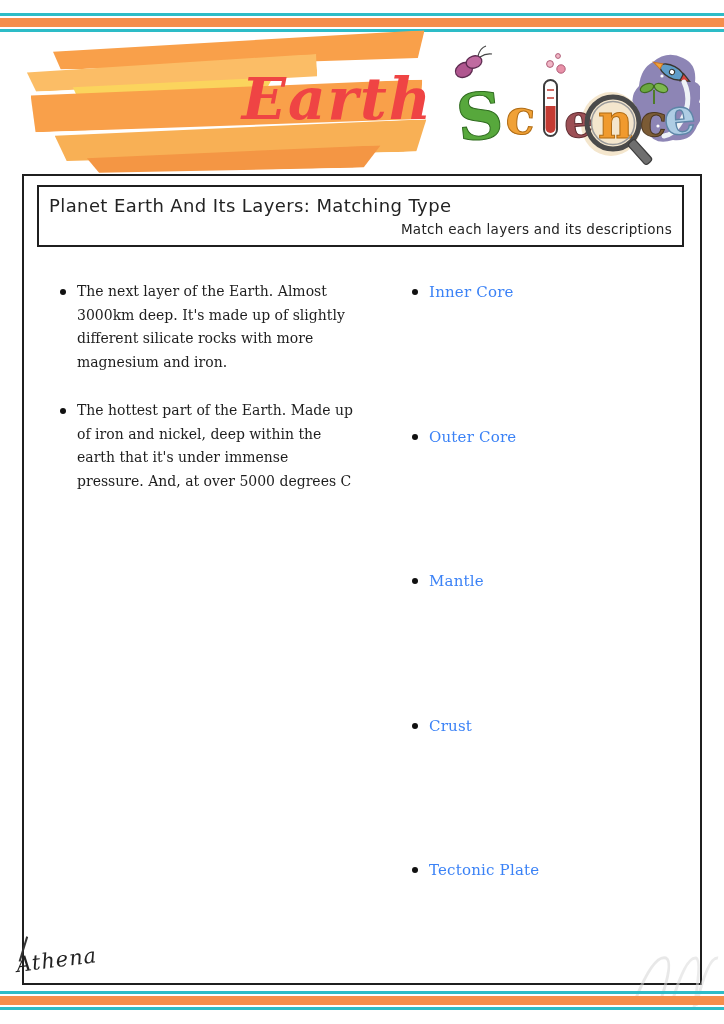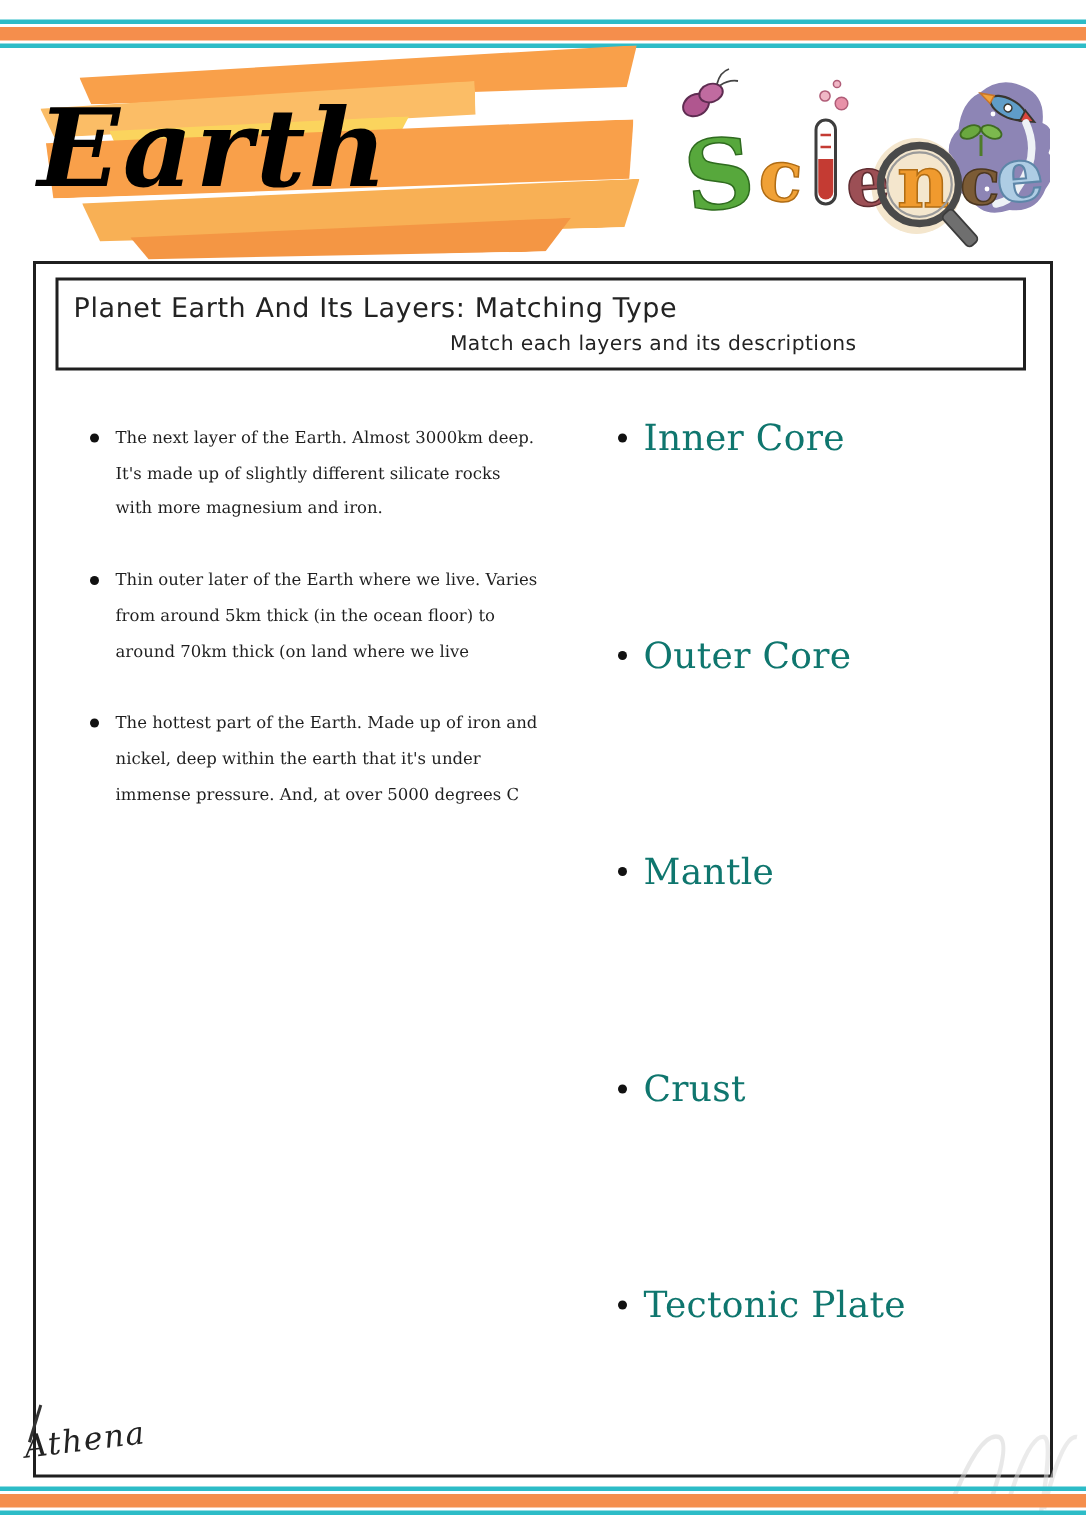--- a/index.html
+++ b/index.html
@@ -35,24 +35,24 @@
   .st3 { left: 48px; top: 48px; width: 200px; height: 14px; background: #fbd45d;
          clip-path: polygon(0 20%, 100% 0, 96% 100%, 2% 90%); transform: rotate(-2deg); }
   .st4 { left: 6px;  top: 52px; width: 392px; height: 42px; background: #f9a04a;
          clip-path: polygon(0 12%, 100% 0, 99% 94%, 1% 100%); transform: rotate(-1.6deg); }
   .st5 { left: 30px; top: 92px; width: 372px; height: 32px; background: #f8b055;
          clip-path: polygon(0 15%, 100% 0, 97% 100%, 3% 95%); transform: rotate(-1.8deg); }
   .st6 { left: 62px; top: 116px; width: 294px; height: 22px; background: #f49644;
          clip-path: polygon(0 25%, 100% 0, 94% 100%, 4% 92%); transform: rotate(-1.5deg); }
   .earth-title {
     position: absolute; left: 0; top: 18px; width: 100%;
-    text-align: left;
+    text-align: right;
     font-family: "DejaVu Serif", serif;
     font-style: italic; font-weight: bold;
-    font-size: 72px; line-height: 96px; color: #000000;
+    font-size: 58px; line-height: 96px; color: #ef4444;
     letter-spacing: 2px;
   }
 
   
   .science-logo { position: absolute; left: 448px; top: 42px; width: 252px; height: 126px; }
 
   
   .sheet {
     position: absolute; left: 22px; top: 174px;
     width: 680px; height: 811px;
@@ -68,39 +68,39 @@
   .title-box h2 {
     font-family: "DejaVu Sans", sans-serif;
     font-weight: normal;
     font-size: 18px; line-height: 25px;
     letter-spacing: 0.4px; color: #232323;
   }
   .title-box .subtitle {
     font-family: "DejaVu Sans", sans-serif;
     font-size: 13.5px; line-height: 17px;
     letter-spacing: 0.3px; color: #232323;
-    text-align: center; padding-left: 150px; margin-top: 3px;
+    text-align: right; padding-left: 150px; margin-top: 3px;
   }
 
   .cols { display: flex; margin-top: 33px; }
   ul { list-style: none; }
   li { position: relative; }
   li::before {
     content: ""; position: absolute; left: -17px; top: 9px;
     width: 6px; height: 6px; border-radius: 50%; background: #111;
   }
   .desc-list { width: 282px; margin-left: 53px; }
   .desc-list li {
-    font-size: 11px; line-height: 23.7px;
+    font-size: 14px; line-height: 23.7px;
     margin-bottom: 24px; color: #1e1e1e;
   }
   .layer-list { margin-left: 70px; width: 230px; }
   .layer-list li {
-    font-size: 24px; line-height: 24px;
-    margin-bottom: 120.5px; color: #0f766e;
+    font-size: 15px; line-height: 24px;
+    margin-bottom: 120.5px; color: #3b82f6;
     letter-spacing: 0.2px;
   }
 
   
   .signature {
     position: absolute; left: 16px; top: 948px;
     font-family: "DejaVu Serif", serif; font-style: italic;
     font-size: 21px; color: #222;
     transform: rotate(-7deg);
     letter-spacing: 1px;
@@ -187,21 +187,20 @@
 
   <div class="sheet">
     <div class="title-box">
       <h2>Planet Earth And Its Layers: Matching Type</h2>
       <div class="subtitle">Match each layers and its descriptions</div>
     </div>
 
     <div class="cols">
       <ul class="desc-list">
         <li>The next layer of the Earth. Almost 3000km deep. It's made up of slightly different silicate rocks with more magnesium and iron.</li>
-        <li>Thin outer later of the Earth where we live. Varies from around 5km thick (in the ocean floor) to around 70km thick (on land where we live</li>
         <li>The hottest part of the Earth. Made up of iron and nickel, deep within the earth that it's under immense pressure. And, at over 5000 degrees C</li>
       </ul>
       <ul class="layer-list">
         <li>Inner Core</li>
         <li>Outer Core</li>
         <li>Mantle</li>
         <li>Crust</li>
         <li>Tectonic Plate</li>
       </ul>
     </div>

